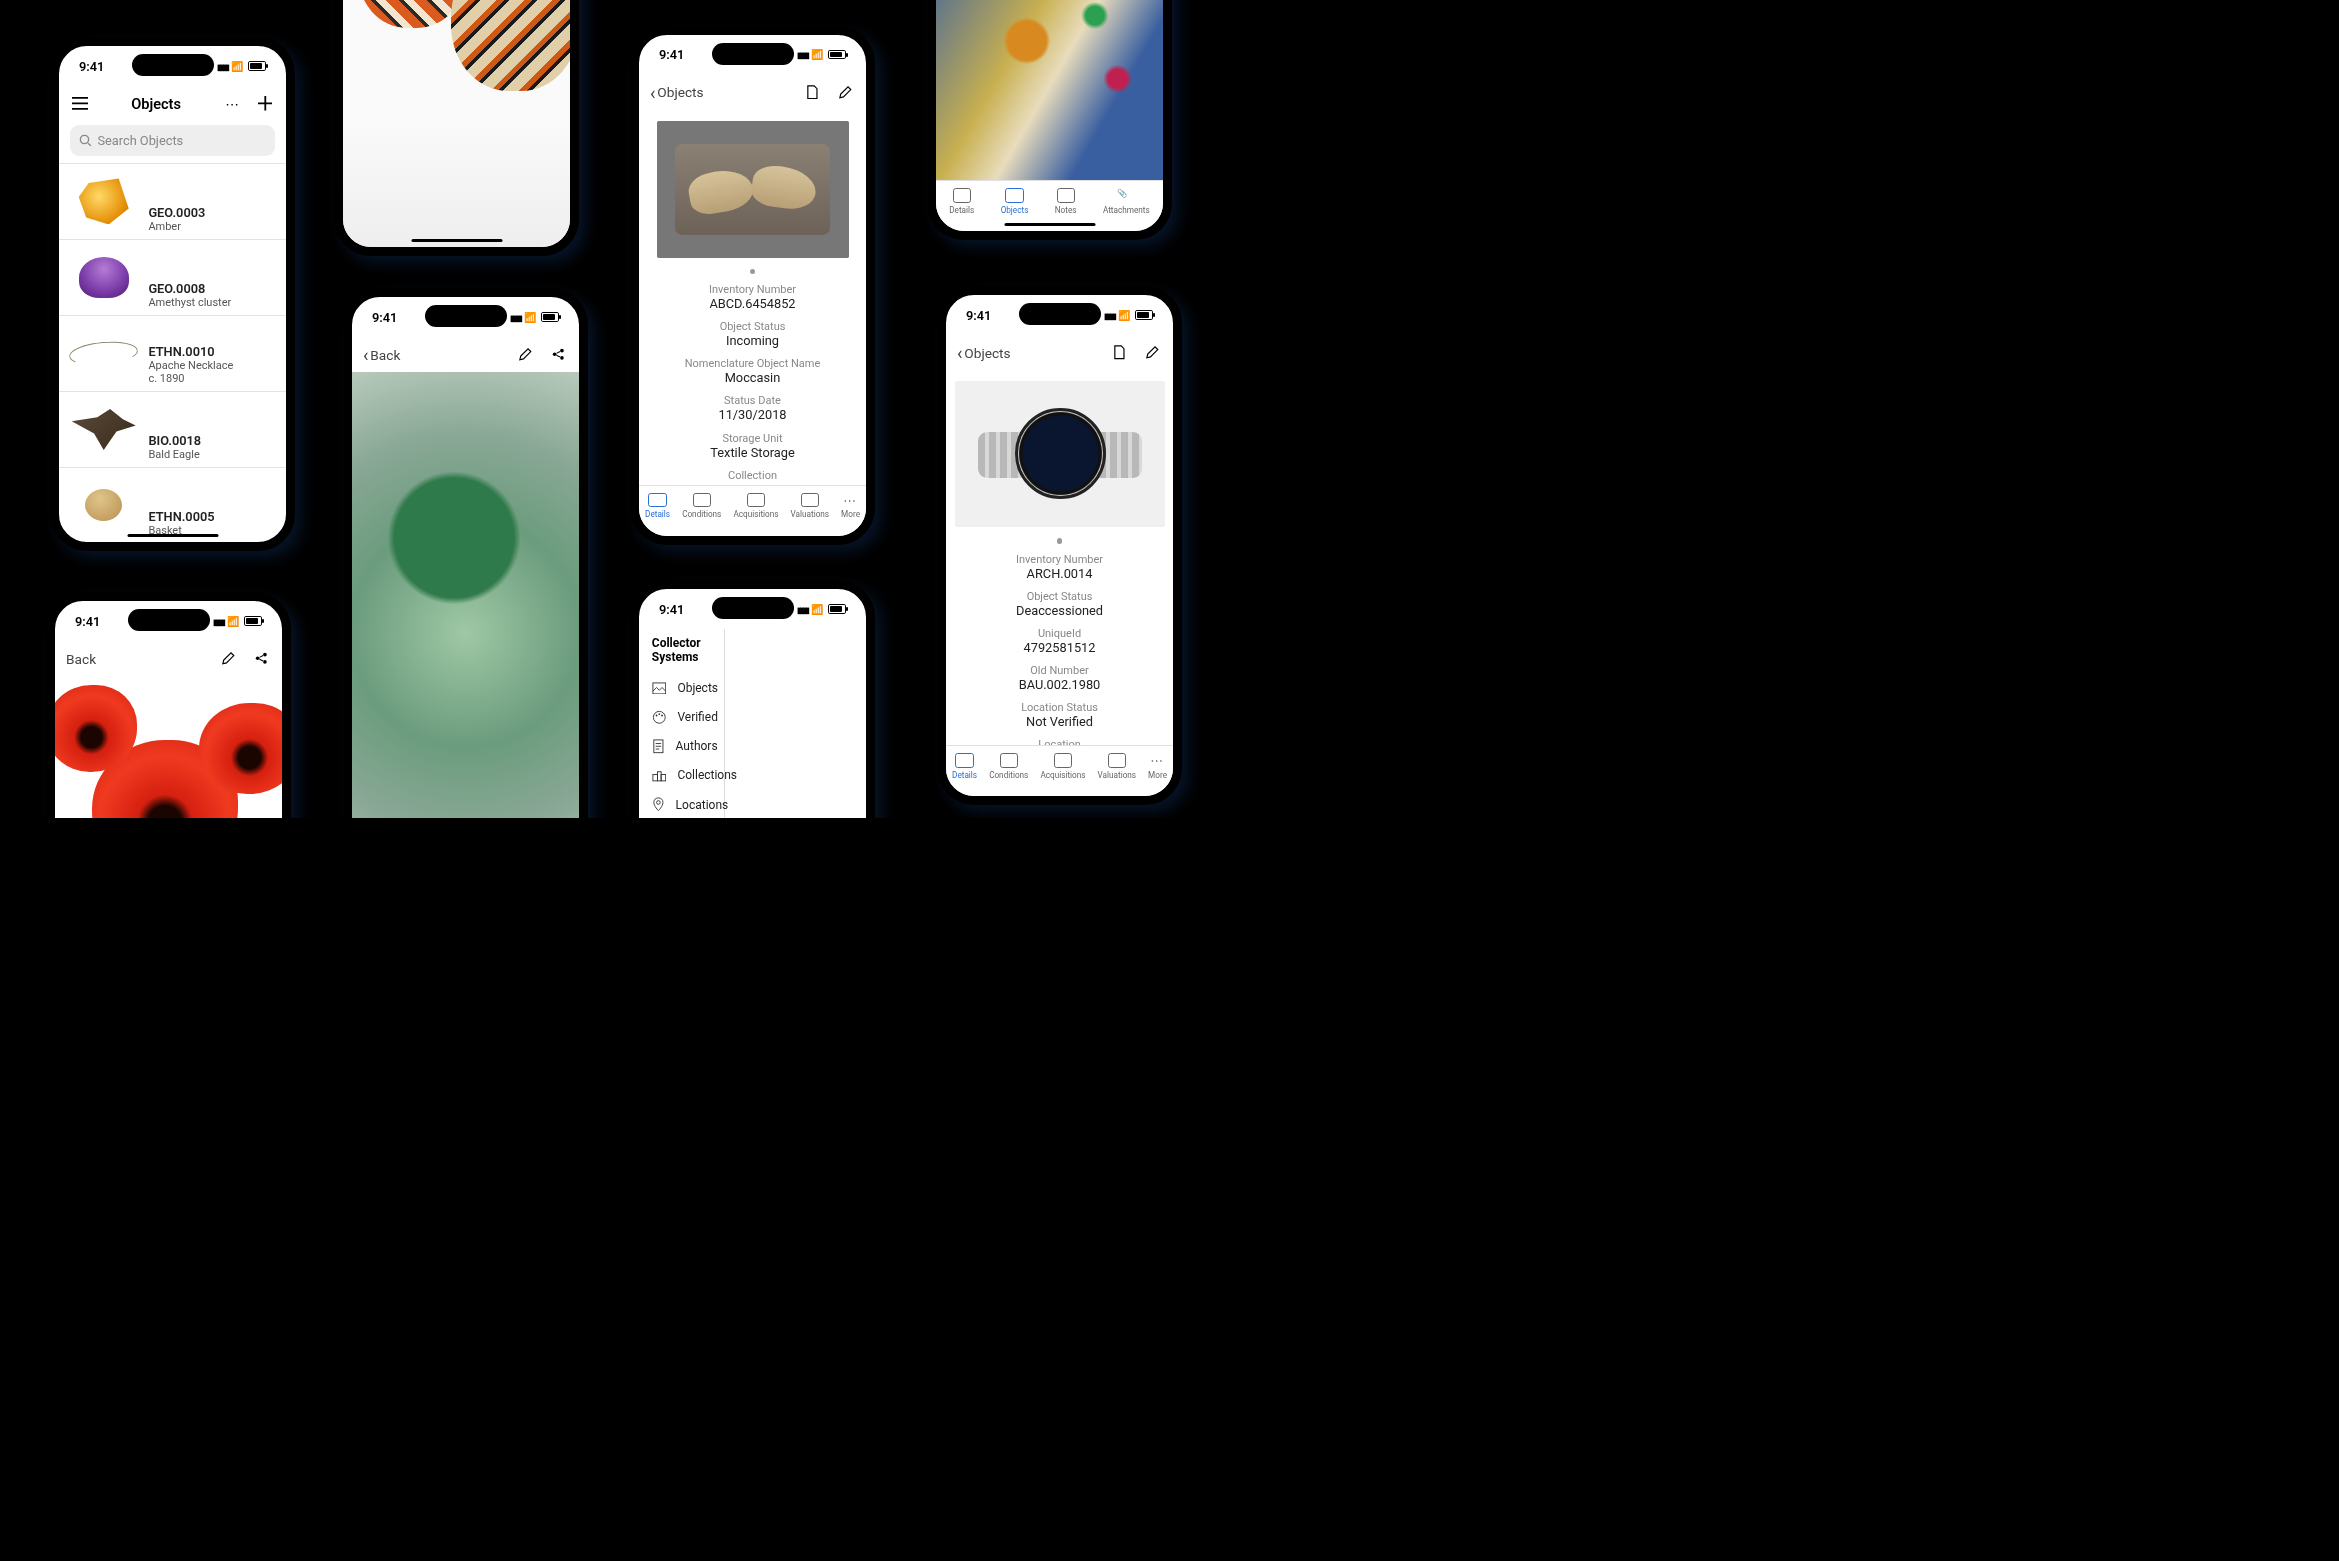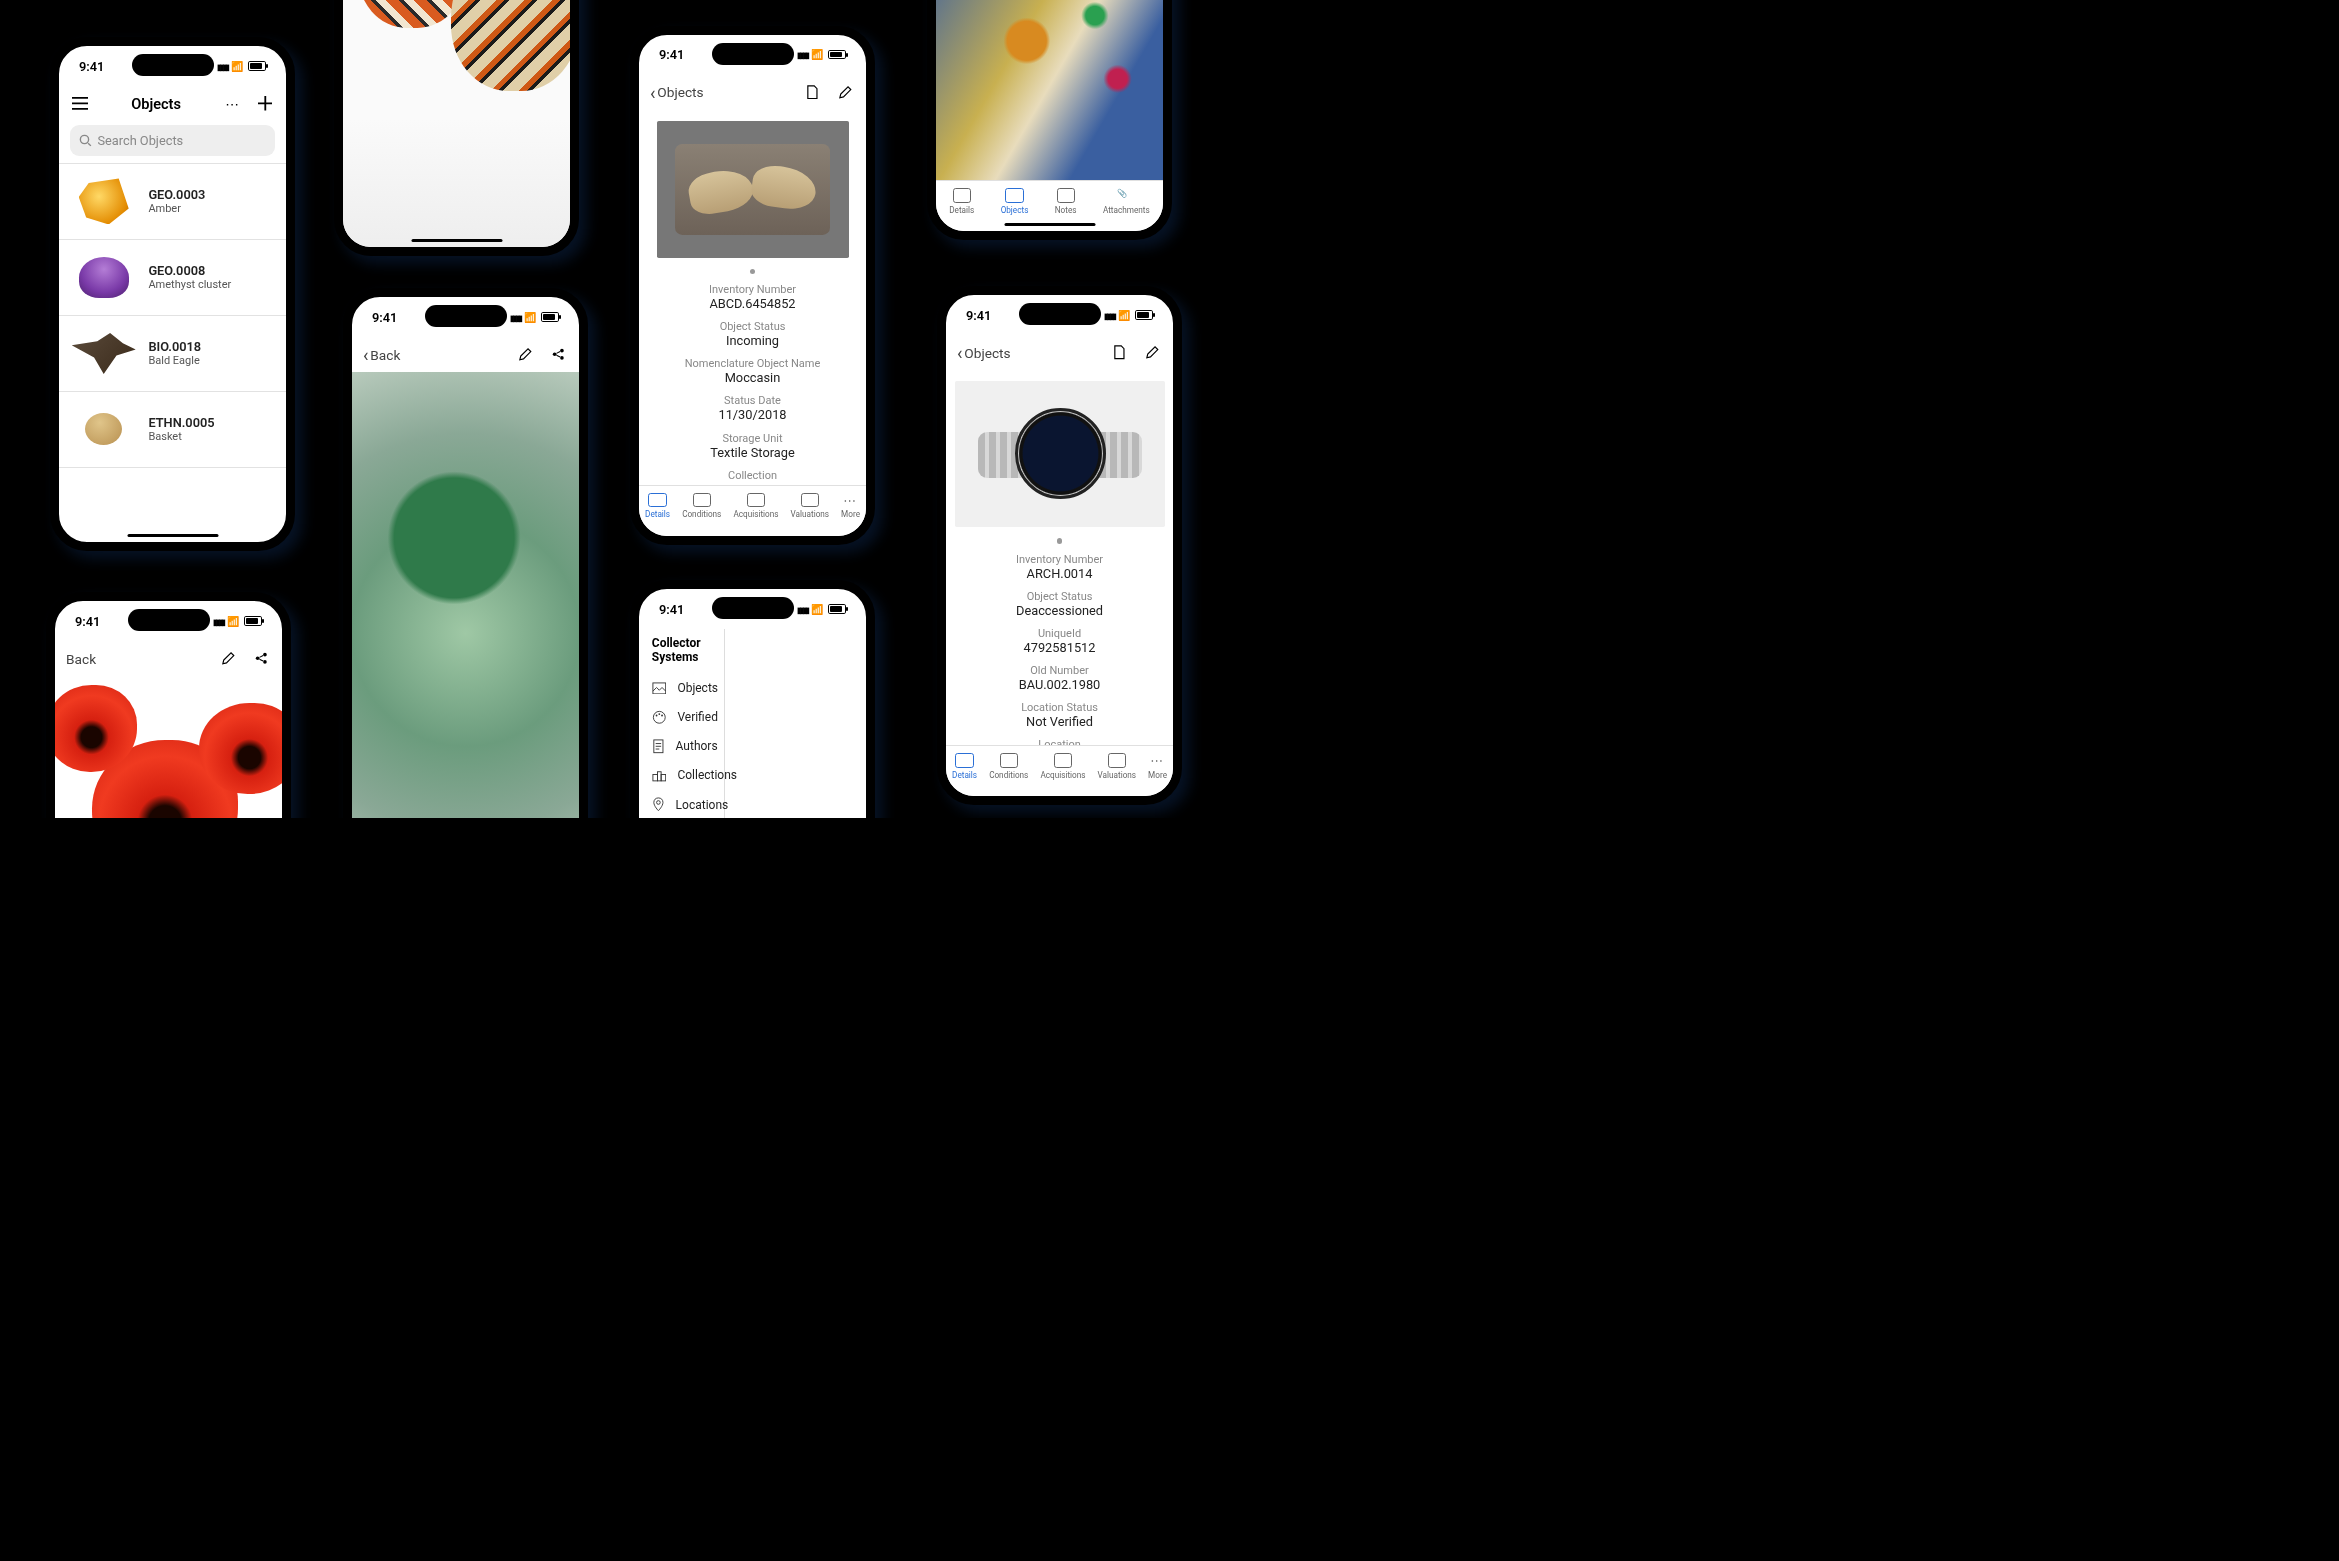--- a/index.html
+++ b/index.html
@@ -61,21 +61,21 @@
     height: 31px;
     display: flex;
     align-items: center;
     padding: 0 9.1px;
     color: #888;
     font-size: 12.8px;
     gap: 5.5px;
   }
 
   .list { border-top: 0.9px solid #e2e2e2; }
-  .row { display: flex; align-items: center; border-bottom: 0.9px solid #e2e2e2; padding: 5.5px 0; min-height: 73px; }
+  .row { display: flex; align-items: flex-end; border-bottom: 0.9px solid #e2e2e2; padding: 5.5px 0; min-height: 73px; }
   .thumb { width: 82px; height: 64px; margin: 0 3.7px; display: flex; align-items: center; justify-content: center; }
   .rowtext .id { font-weight: 600; font-size: 12.8px; color: #222; }
   .rowtext .sub { font-size: 11px; color: #555; }
   .rowtext .sub2 { font-size: 11px; color: #555; }
 
   
   .th-amber { width: 50px; height: 46px; background: radial-gradient(circle at 40% 40%, #ffd966, #e38b00 70%, #a85a00); clip-path: polygon(20% 10%, 80% 0%, 100% 65%, 60% 100%, 15% 85%, 0% 40%); }
   .th-amethyst { width: 50px; height: 41px; background: radial-gradient(circle at 50% 30%, #b47dd6, #7a3aa8 60%, #4a1e6b); border-radius: 50% 50% 40% 40%; }
   .th-necklace { width: 69px; height: 23px; border: 1.8px solid #8a8a6a; border-radius: 50%; border-bottom-color: transparent; transform: rotate(-5deg); }
   .th-eagle { width: 64px; height: 41px; background: linear-gradient(135deg, #5a4a3a, #3a2a1a); clip-path: polygon(0% 30%, 40% 20%, 60% 0%, 80% 25%, 100% 40%, 70% 55%, 50% 100%, 35% 60%); }
@@ -207,20 +207,30 @@
         <div class="sub">Amber</div>
       </div>
     </div>
     <div class="row">
       <div class="thumb">
           <div class="th-amethyst"></div>
         </div>
       <div class="rowtext">
         <div class="id">GEO.0008</div>
         <div class="sub">Amethyst cluster</div>
+      </div>
+    </div>
+    <div class="row">
+      <div class="thumb">
+          <div class="th-necklace"></div>
+        </div>
+      <div class="rowtext">
+        <div class="id">ETHN.0010</div>
+        <div class="sub">Apache Necklace</div>
+        <div class="sub2">c. 1890</div>
       </div>
     </div>
     <div class="row">
       <div class="thumb">
           <div class="th-eagle"></div>
         </div>
       <div class="rowtext">
         <div class="id">BIO.0018</div>
         <div class="sub">Bald Eagle</div>
       </div>

